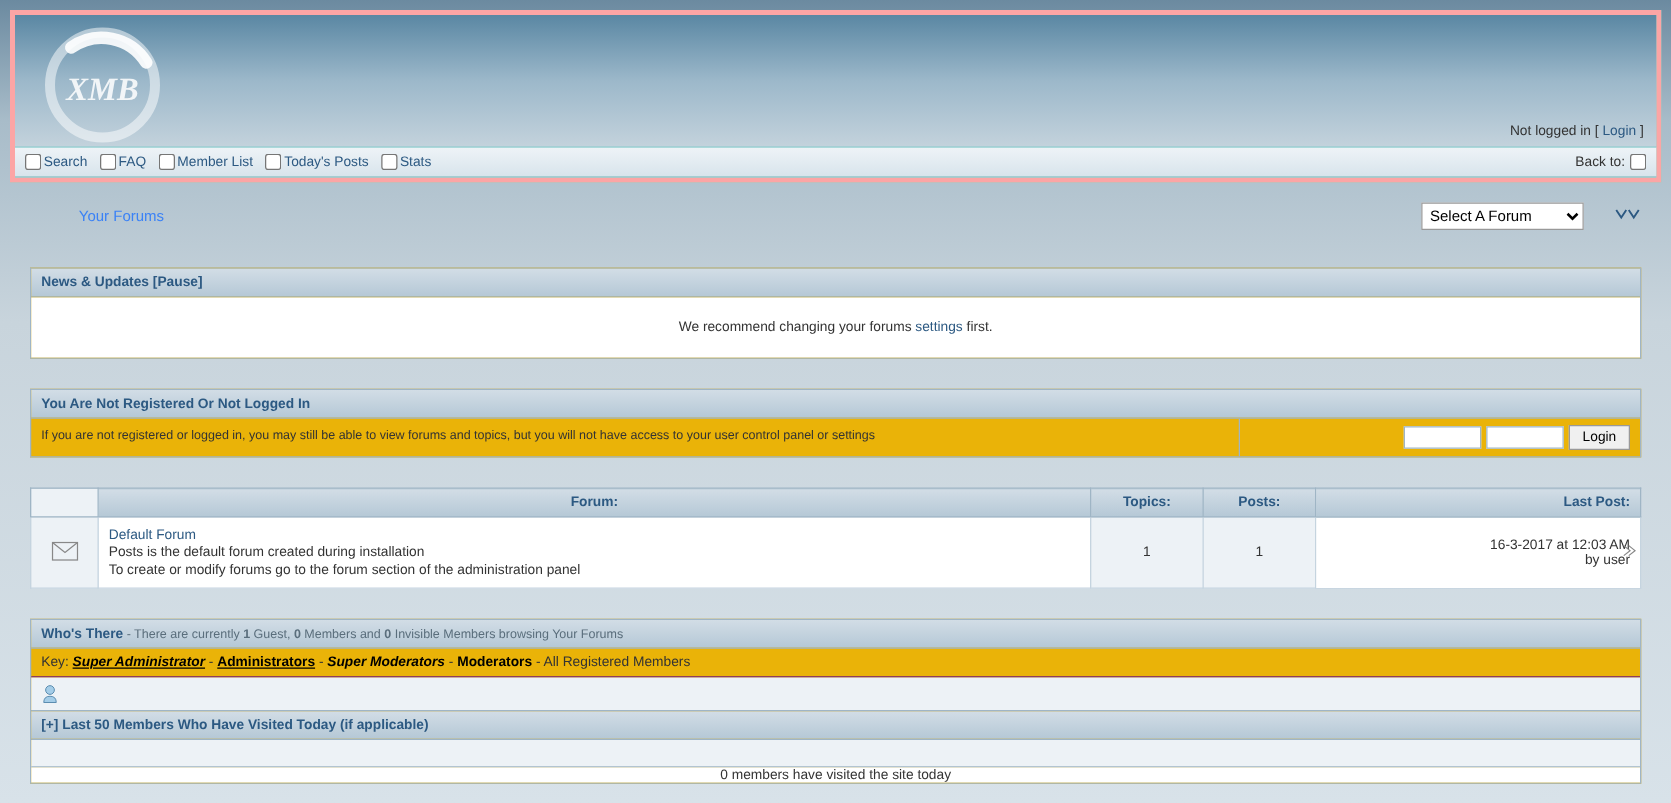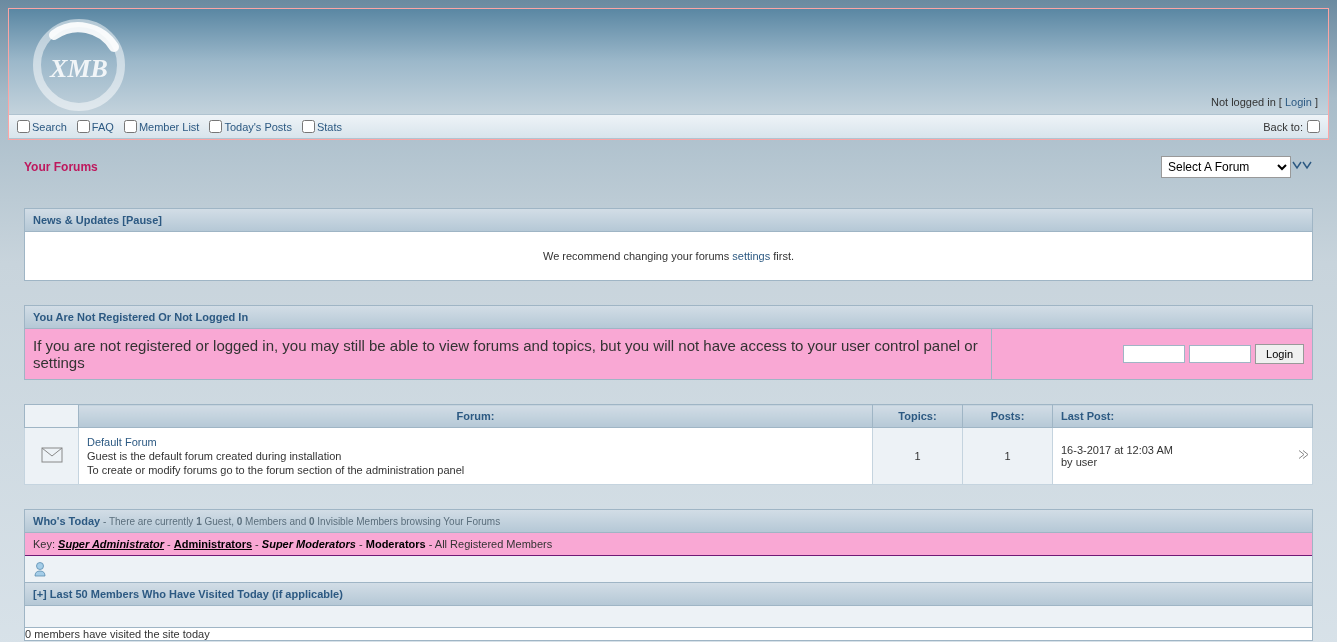--- a/index.html
+++ b/index.html
@@ -4,21 +4,21 @@
 <style>
 * { box-sizing: border-box; margin: 0; padding: 0; }
 body {
   font-family: Verdana, Arial, sans-serif;
   font-size: 11px;
   background: linear-gradient(to bottom, #6b8aa0 0%, #a8bcc9 15%, #c8d4dc 40%, #d8e2e9 100%);
   min-height: 642px;
   padding: 8px;
   color: #333;
 }
-.container { border: 1px solid #fca5a5; background: #5eead4; }
+.container { border: 4px solid #fca5a5; background: #5eead4; }
 .header {
   background: linear-gradient(to bottom, #5a87a3 0%, #9cb8ca 50%, #c3d2dc 100%);
   height: 105px;
   position: relative;
 }
 .logo { position: absolute; left: 15px; top: 8px; }
 .logo-svg { width: 110px; height: 95px; }
 .header-status {
   position: absolute;
   right: 10px;
@@ -36,72 +36,72 @@
   justify-content: space-between;
   align-items: flex-start;
   font-size: 11px;
 }
 .navbar-left { display: flex; gap: 10px; }
 .nav-item { display: flex; align-items: center; gap: 2px; color: #2c5982; cursor: pointer; }
 .nav-item input[type="checkbox"] { margin: 0; }
 .navbar-right { display: flex; align-items: center; gap: 4px; color: #333; }
 .main { padding: 8px 16px; background: transparent; }
 .breadcrumb-row { display: flex; justify-content: space-between; align-items: center; margin: 8px 0 30px 0; }
-.breadcrumb { font-weight: bold; color: #be185d; font-size: 12px; }
-.forum-select-wrap { display: flex; align-items: center; gap: 0; }
+.breadcrumb { font-weight: normal; color: #3b82f6; font-size: 12px; margin-left: 39px; }
+.forum-select-wrap { display: flex; align-items: center; gap: 24px; }
 .forum-select { font-size: 12px; padding: 2px; min-width: 130px; background: #fff; border: 1px solid #999; }
 .down-icon { font-size: 14px; color: #2c5982; cursor: pointer; }
-.panel { border: 1px solid #9fb5c5; margin-bottom: 24px; background: #f9a8d4; }
+.panel { border: 1px solid #9fb5c5; margin-bottom: 24px; background: #eab308; }
 .panel-header {
   background: linear-gradient(to bottom, #d2dde6 0%, #b5c8d6 100%);
   padding: 5px 8px;
   font-weight: bold;
   color: #2c5982;
   font-size: 11px;
   border-bottom: 1px solid #9fb5c5;
 }
 .panel-header a { color: #2c5982; text-decoration: none; }
 .panel-body { padding: 18px 8px; background: #fff; text-align: center; font-size: 11px; }
 .panel-body a { color: #2c5982; text-decoration: none; }
 .login-panel { display: flex; }
-.login-text { flex: 1; padding: 8px; font-size: 15px; border-right: 1px solid #9fb5c5; }
+.login-text { flex: 1; padding: 8px; font-size: 10px; border-right: 1px solid #9fb5c5; }
 .login-form { padding: 5px 8px; display: flex; gap: 4px; align-items: center; justify-content: flex-end; min-width: 320px; }
 .login-form input[type="text"], .login-form input[type="password"] {
   width: 62px; height: 18px; border: 1px solid #9fb5c5; padding: 1px 3px; font-size: 11px;
 }
 .login-form button {
   background: #f0f0f0; border: 1px solid #999; padding: 3px 10px; font-size: 11px; cursor: pointer;
 }
 .forum-table { width: 100%; border-collapse: collapse; border: 1px solid #9fb5c5; margin-bottom: 24px; }
 .forum-table th {
   background: linear-gradient(to bottom, #d2dde6 0%, #b5c8d6 100%);
   border: 1px solid #9fb5c5;
   padding: 5px 8px; font-weight: bold; color: #2c5982; font-size: 11px; margin-left: 12px;
 }
 .forum-table td { border: 1px solid #c5d4df; padding: 8px; background: #fff; font-size: 11px; vertical-align: middle; }
 .forum-table td.alt { background: #edf2f6; }
 .forum-icon-cell { width: 54px; text-align: center; background: #edf2f6 !important; }
 .topics-col, .posts-col { width: 90px; text-align: center; }
-.lastpost-col { width: 260px; text-align: left; position: relative; }
+.lastpost-col { width: 260px; text-align: right; position: relative; }
 .forum-name { font-weight: normal; color: #2c5982; }
 .forum-desc { color: #333; margin-top: 2px; }
 .goto-arrow { position: absolute; right: 3px; top: 50%; transform: translateY(-50%); color: #888; font-size: 12px; }
 .whos-online-header { font-weight: bold; color: #2c5982; }
 .whos-online-sub { font-weight: normal; color: #5a6e7c; font-size: 10px; }
 .key-row { padding: 5px 8px; border-bottom: 1px solid #701a75; font-size: 11px; }
 .key-row .sa { font-weight: bold; font-style: italic; text-decoration: underline; color: #000; }
 .key-row .admin { font-weight: bold; text-decoration: underline; color: #000; }
 .key-row .smod { font-weight: bold; font-style: italic; color: #000; }
 .key-row .mod { font-weight: bold; color: #000; }
 .user-icon-row { padding: 5px 8px; background: #edf2f6; }
 .user-icon-row svg { vertical-align: middle; }
 .last50-header { padding: 5px 8px; background: linear-gradient(to bottom, #d2dde6 0%, #b5c8d6 100%); border-bottom: 1px solid #9fb5c5; border-top: 1px solid #9fb5c5; font-weight: bold; color: #2c5982; font-size: 11px; }
 .last50-header a { color: #2c5982; text-decoration: none; }
 .empty-row { padding: 8px; background: #edf2f6; height: 22px; border-bottom: 1px solid #9fb5c5; }
-.visited-row { padding: 0; background: #fff; font-size: 11px; }
+.visited-row { padding: 0; background: #fff; font-size: 11px; text-align: center; }
 </style>
 </head>
 <body>
 
 <div class="container">
   <div class="header">
     <div class="logo">
       <svg class="logo-svg" viewBox="0 0 110 95">
         <circle cx="55" cy="48" r="42" fill="none" stroke="rgba(255,255,255,0.5)" stroke-width="8"></circle>
         <path d="M 30 18 A 42 42 0 0 1 90 30" fill="none" stroke="rgba(255,255,255,0.9)" stroke-width="10" stroke-linecap="round"></path>
@@ -195,41 +195,41 @@
         <td class="forum-icon-cell">
           <span>
             <svg width="22" height="16" viewBox="0 0 22 16">
                 <rect x="1" y="1" width="20" height="14" fill="none" stroke="#888" stroke-width="1"></rect>
                 <path d="M1 1 L11 9 L21 1" fill="none" stroke="#888" stroke-width="1"></path>
               </svg>
           </span>
         </td>
         <td>
           <div class="forum-name">Default Forum</div>
-          <div class="forum-desc">Guest is the default forum created during installation</div>
+          <div class="forum-desc">Posts is the default forum created during installation</div>
           <div class="forum-desc">To create or modify forums go to the forum section of the administration panel</div>
         </td>
         <td class="topics-col alt">1</td>
         <td class="posts-col alt">1</td>
         <td class="lastpost-col">
           <div>16-3-2017 at 12:03 AM</div>
           <div>by user</div>
           <span class="goto-arrow">
             <svg width="12" height="12" viewBox="0 0 12 12">
                 <path d="M2 2 L7 6 L2 10 M6 2 L11 6 L6 10" fill="none" stroke="#888" stroke-width="1"></path>
               </svg>
           </span>
         </td>
       </tr>
     </tbody>
   </table>
 
   <div class="panel" style="margin-bottom:0">
     <div class="panel-header">
-      <span class="whos-online-header">Who's Today</span><span class="whos-online-sub"><span> - There are currently </span><b>1</b><span> Guest, </span><b>0</b><span> Members and </span><b>0</b><span> Invisible Members browsing Your Forums</span></span>
+      <span class="whos-online-header">Who's There</span><span class="whos-online-sub"><span> - There are currently </span><b>1</b><span> Guest, </span><b>0</b><span> Members and </span><b>0</b><span> Invisible Members browsing Your Forums</span></span>
     </div>
     <div class="key-row">
       <span>Key: </span><span class="sa">Super Administrator</span> - <span class="admin">Administrators</span> - <span class="smod">Super Moderators</span> - <span class="mod">Moderators</span><span> - All Registered Members</span>
     </div>
     <div class="user-icon-row">
       <span>
         <svg width="14" height="16" viewBox="0 0 14 16">
             <circle cx="7" cy="5" r="3.5" fill="#a4cde8" stroke="#5b8db0" stroke-width="0.8"></circle>
             <path d="M2 15 Q2 10 7 10 Q12 10 12 15 Z" fill="#a4cde8" stroke="#5b8db0" stroke-width="0.8"></path>
           </svg>

